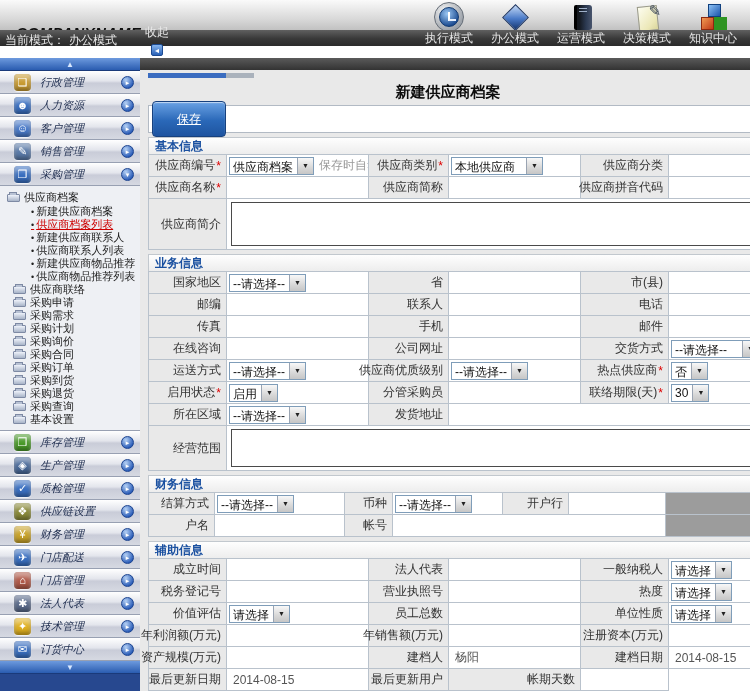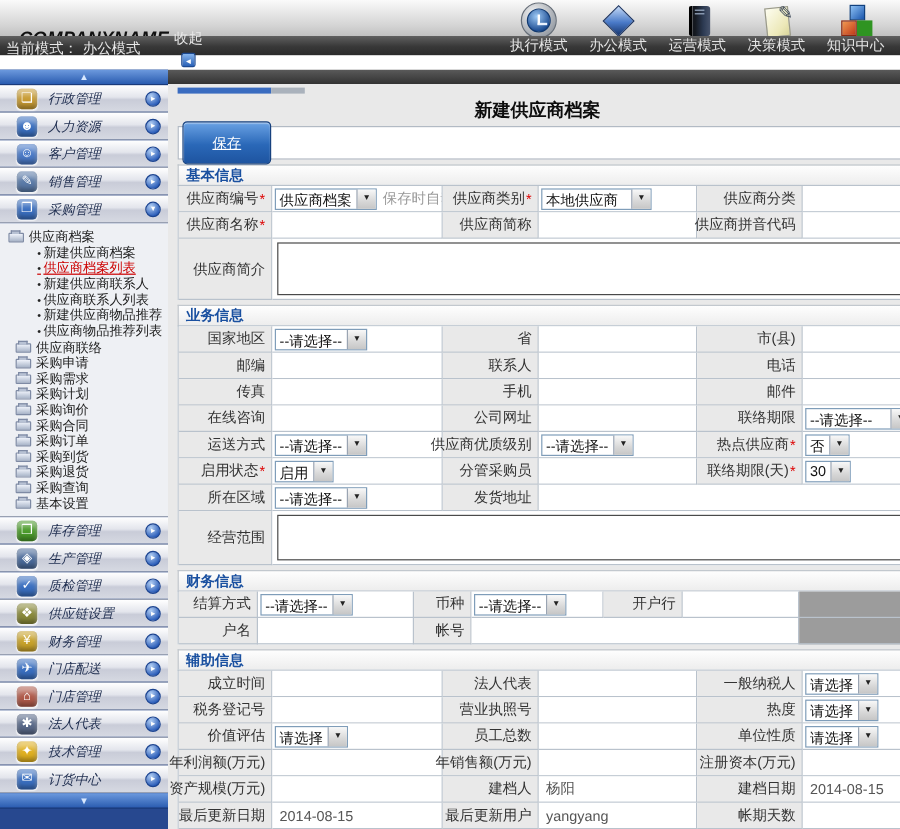--- a/index.html
+++ b/index.html
@@ -403,21 +403,21 @@
               <div class="cell fld">
                 <input class="ti" type="text" style="">
               </div>
               <div class="cell lbl">
                 <span>公司网址</span>
               </div>
               <div class="cell fld">
                 <input class="ti" type="text" style="">
               </div>
               <div class="cell lbl">
-                <span>联络期限</span>
+                <span>交货方式</span>
               </div>
               <div class="cell fld">
                 <span class="sel" style="width: 88px;">
                   <span class="sv">--请选择--</span>
                   <span class="sb">▼</span>
                 </span>
               </div>
               <div class="cell lbl">
                 <span>运送方式</span>
               </div>
@@ -645,23 +645,20 @@
               </div>
               <div class="cell lbl">
                 <span>最后更新日期</span>
               </div>
               <div class="cell fld">
                 <span class="ro">2014-08-15</span>
               </div>
               <div class="cell lbl">
                 <span>最后更新用户</span>
               </div>
-              <div class="cell fld">
-                <span class="ro">yangyang</span>
-              </div>
               <div class="cell lbl">
                 <span>帐期天数</span>
               </div>
               <div class="cell fld">
                 <input class="ti" type="text" style="">
               </div>
             </div>
           </div>
         </div>
     </div>

